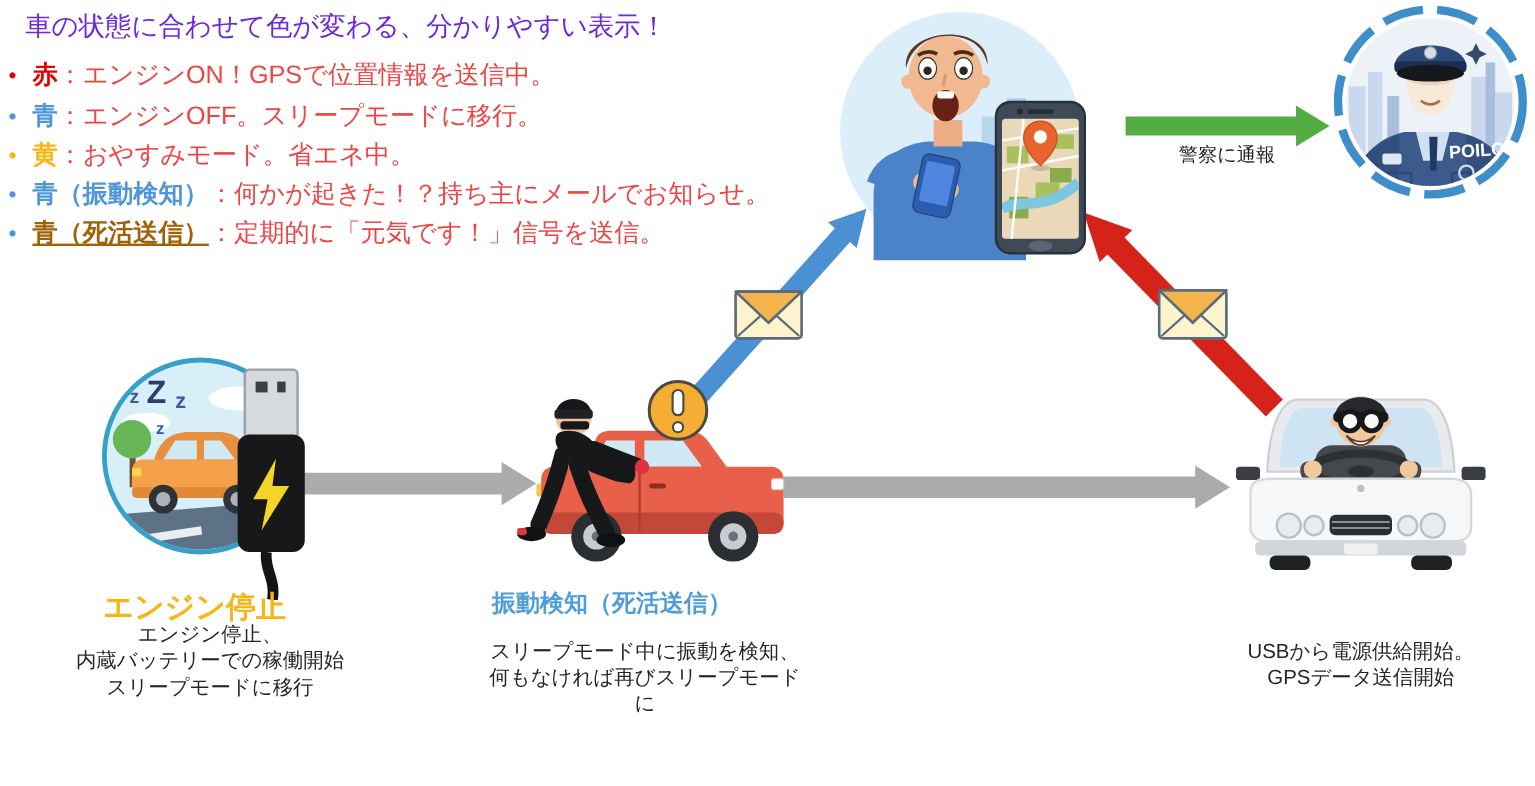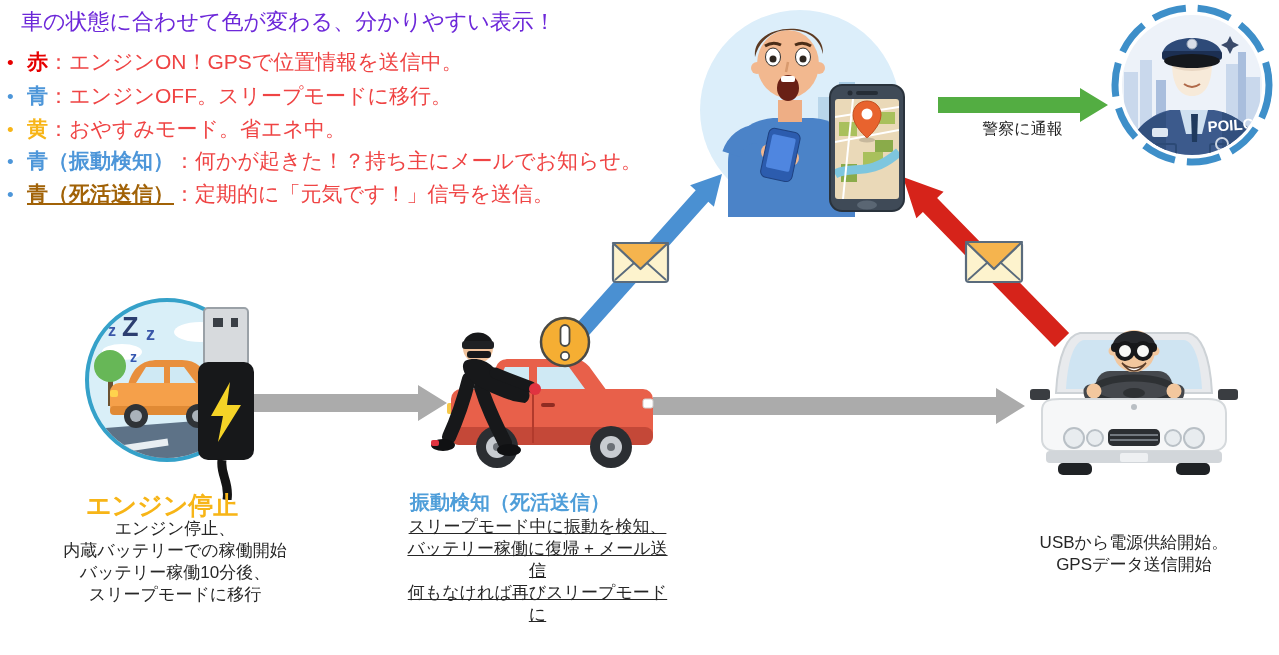--- a/index.html
+++ b/index.html
@@ -288,28 +288,26 @@
     </div>
     <div class="legend-item" style="top:180px;">
       <span class="bullet" style="color: rgb(77, 150, 217);">•</span><span class="llabel" style="color: #a16207; text-decoration: underline;">青（死活送信）</span><span class="ltext">：定期的に「元気です！」信号を送信。</span>
     </div>
   </div>
 
   <div class="sec-label" style="left: 86px; top: 489px; font-size: 25px; color: rgb(247, 181, 23);">エンジン停止</div>
   <div class="desc" style="left:10px;top:518px;width:330px;">
     <div>エンジン停止、</div>
     <div>内蔵バッテリーでの稼働開始</div>
-    <div>バッテリー稼働10分後、</div>
     <div>スリープモードに移行</div>
   </div>
 
   <div class="sec-label" style="left: 410px; top: 489px; font-size: 20px; color: rgb(79, 158, 217);">振動検知（死活送信）</div>
-  <div class="desc" style="left:400px;top:516px;width:275px;text-decoration:underline;">
+  <div class="desc" style="left:400px;top:532px;width:275px;">
     <div>スリープモード中に振動を検知、</div>
-    <div>バッテリー稼働に復帰 + メール送信</div>
     <div>何もなければ再びスリープモードに</div>
   </div>
 
   <div class="desc" style="left:1005px;top:532px;width:258px;">
     <div>USBから電源供給開始。</div>
     <div>GPSデータ送信開始</div>
   </div>
 
   <div class="arrow-label" style="left:950px;top:119px;width:145px;">警察に通報</div>
 

